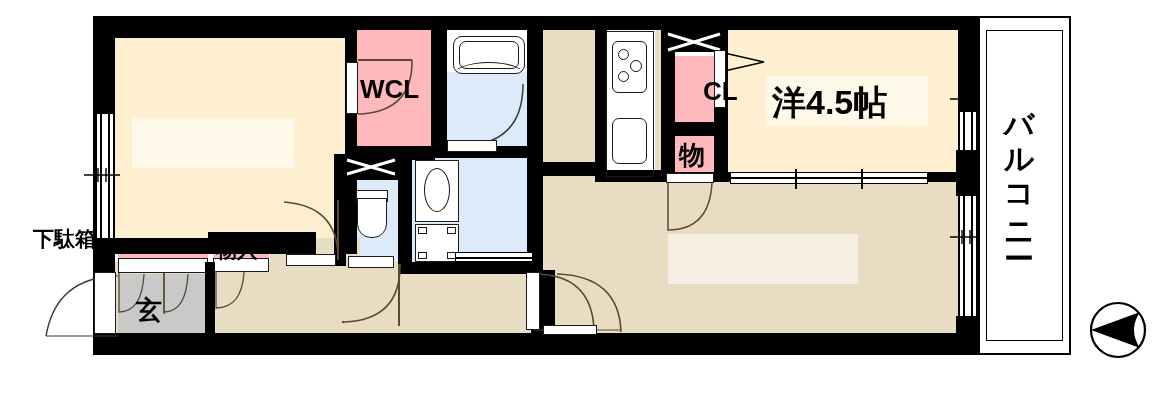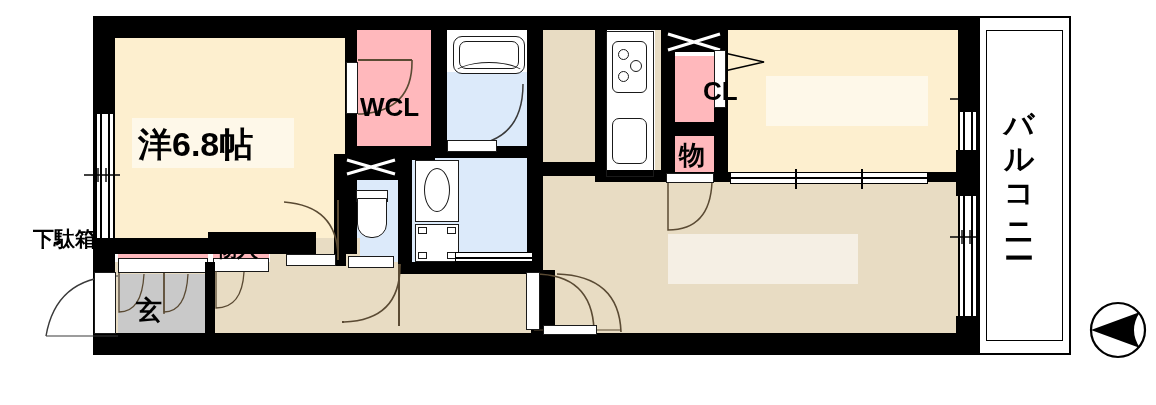--- a/index.html
+++ b/index.html
@@ -266,30 +266,30 @@
   </svg>
 
   <div class="wall" style="left:956px;top:150px;width:22px;height:46px;"></div>
   <div class="wall" style="left:956px;top:316px;width:22px;height:39px;"></div>
 
   <div class="balc-out" style="left:978px;top:16px;width:93px;height:339px;"></div>
   <div class="balc-in" style="left:986px;top:30px;width:77px;height:311px;"></div>
   <div class="vtext" style="left:1004px;top:90px;">バルコニー</div>
 
   <div class="lbl-ol" style="left:132px;top:118px;width:162px;height:50px;"></div>
-  <div class="lbl lbl-room" style="left:138px;top:127px;">洋6.8帖</div>
 
   <div class="lbl-ol" style="left:766px;top:76px;width:162px;height:50px;"></div>
+  <div class="lbl lbl-room" style="left:772px;top:85px;">洋4.5帖</div>
 
   <div class="lbl-ol" style="left:668px;top:234px;width:190px;height:50px;"></div>
 
-  <div class="lbl lbl-mid" style="left:360px;top:94px;">WCL</div>
+  <div class="lbl lbl-mid" style="left:360px;top:76px;">WCL</div>
   <div class="lbl lbl-mid" style="left:677px;top:78px;margin-left:26px;">CL</div>
   <div class="lbl lbl-mid" style="left:679px;top:142px;">物</div>
-  <div class="lbl lbl-sm" style="left:216px;top:239px;font-family:Liberation Serif, serif;">物入</div>
+  <div class="lbl lbl-sm" style="left:216px;top:239px;">物入</div>
   <div class="lbl lbl-mid" style="left:136px;top:297px;">玄</div>
   <div class="lbl lbl-sm" style="left:8px;top:228px;margin-left:25px;">下駄箱</div>
 
   <div class="compass" style="left:1088px;top:300px;width:60px;height:60px;">
     <svg width="60" height="60" viewBox="0 0 60 60">
       <circle cx="30" cy="30" r="27" fill="#ffffff" stroke="#000" stroke-width="2.2"></circle>
       <path d="M3 30 L52 12 Q40 30 52 48 Z" fill="#000000"></path>
     </svg>
   </div>
 

